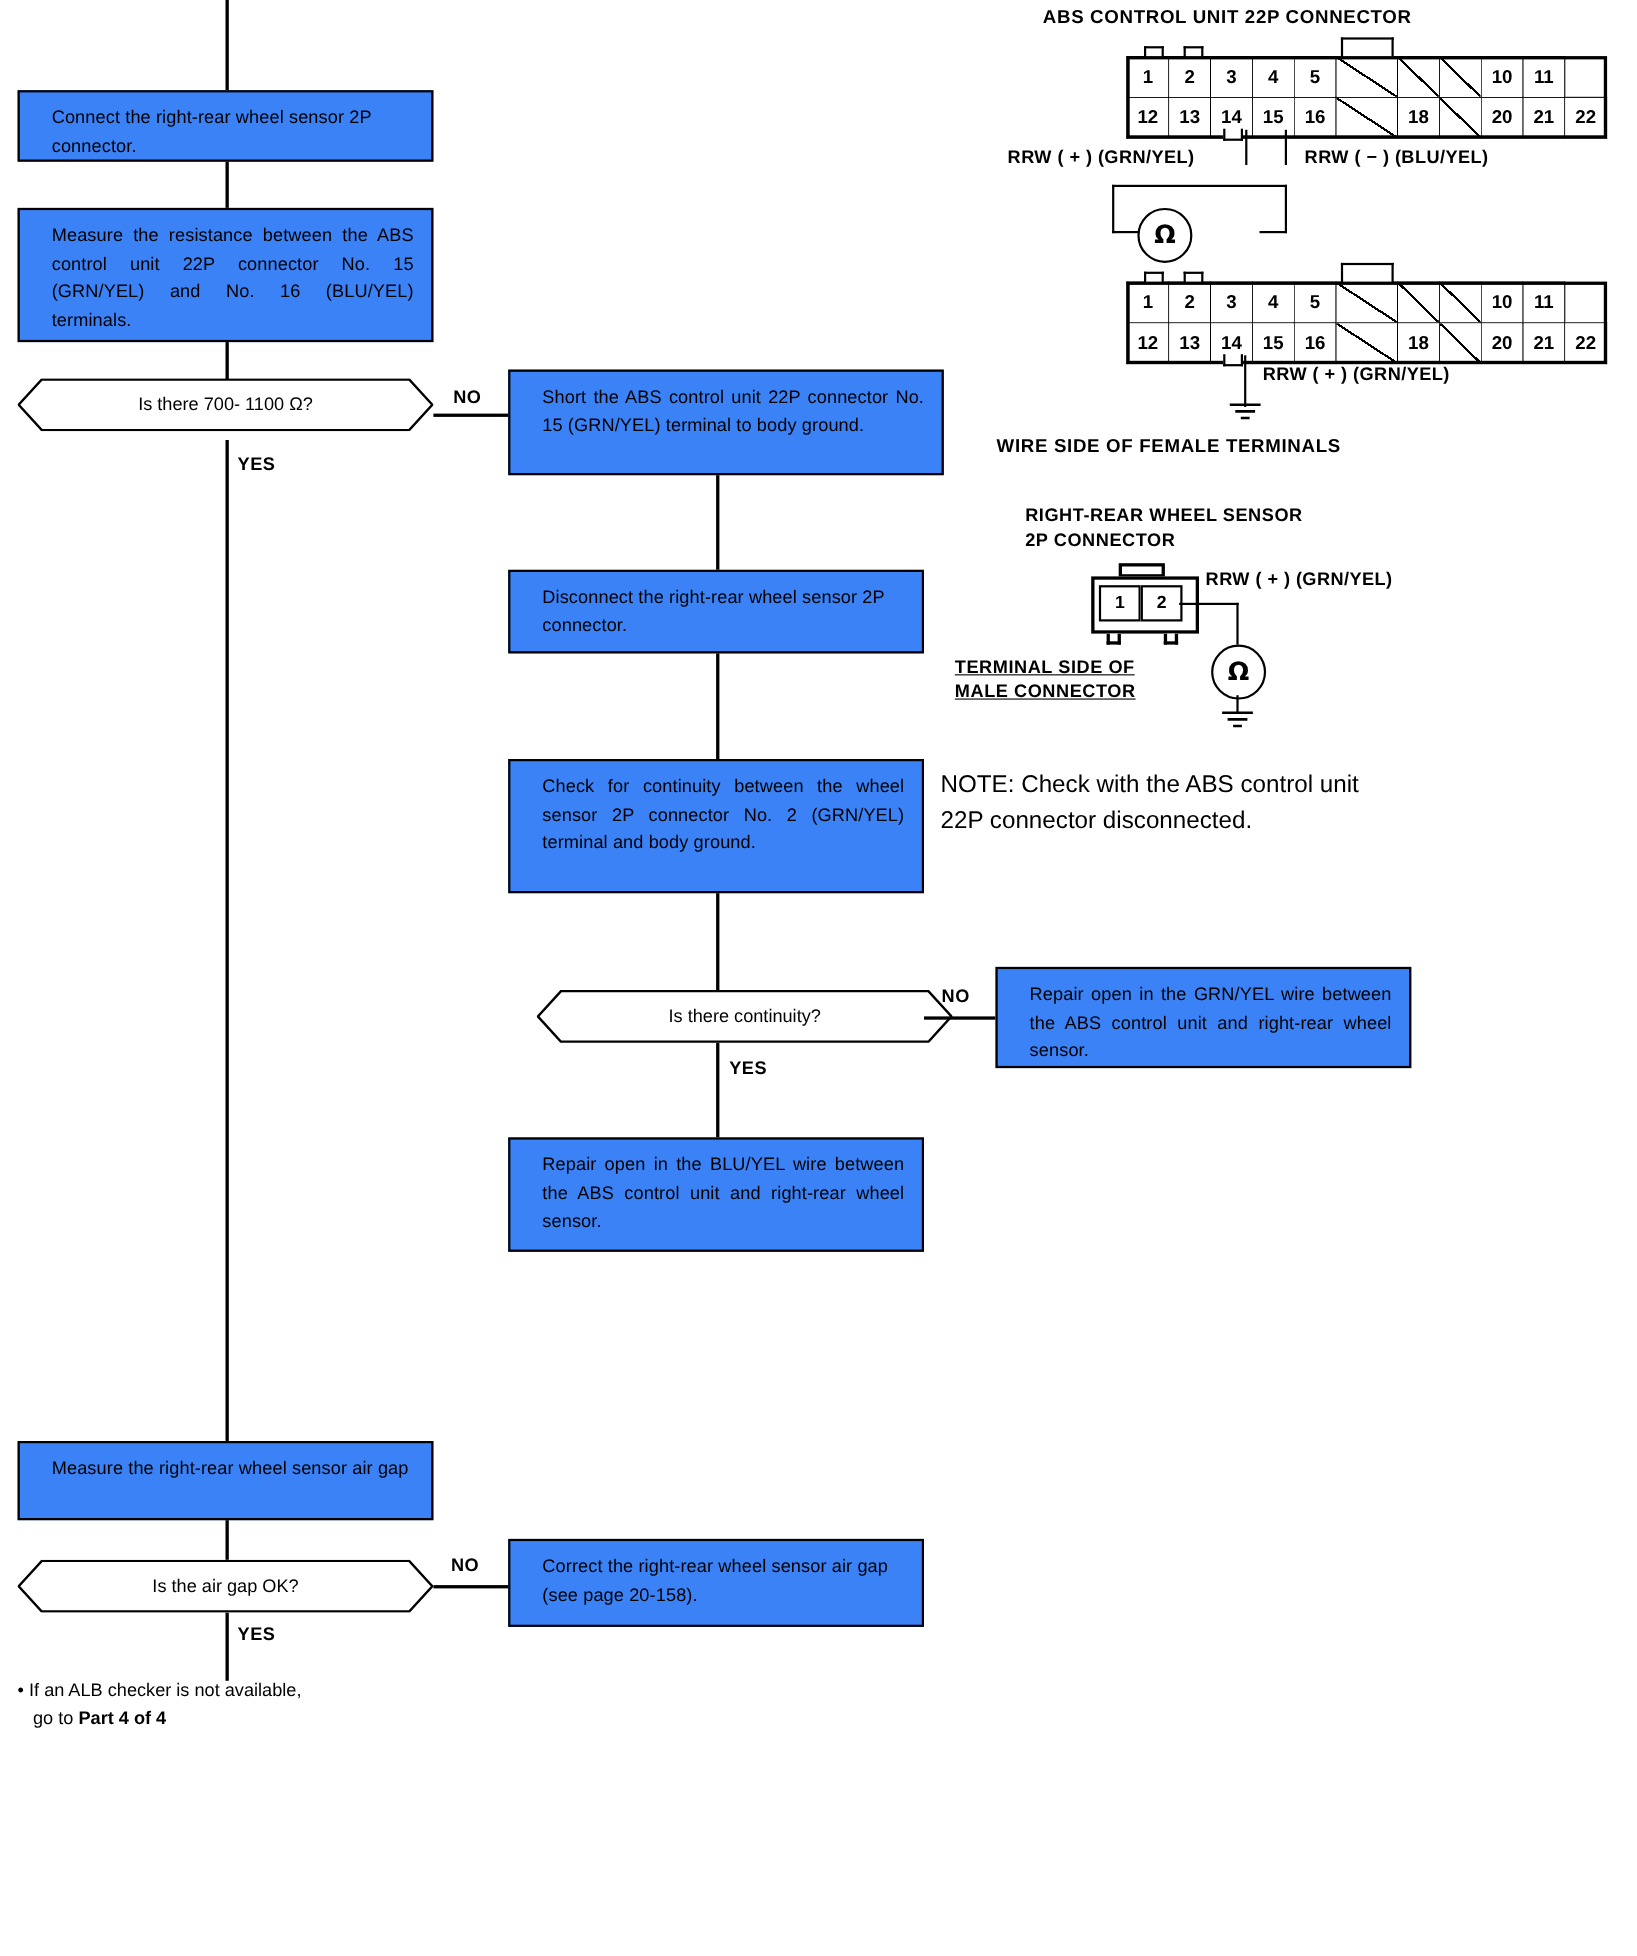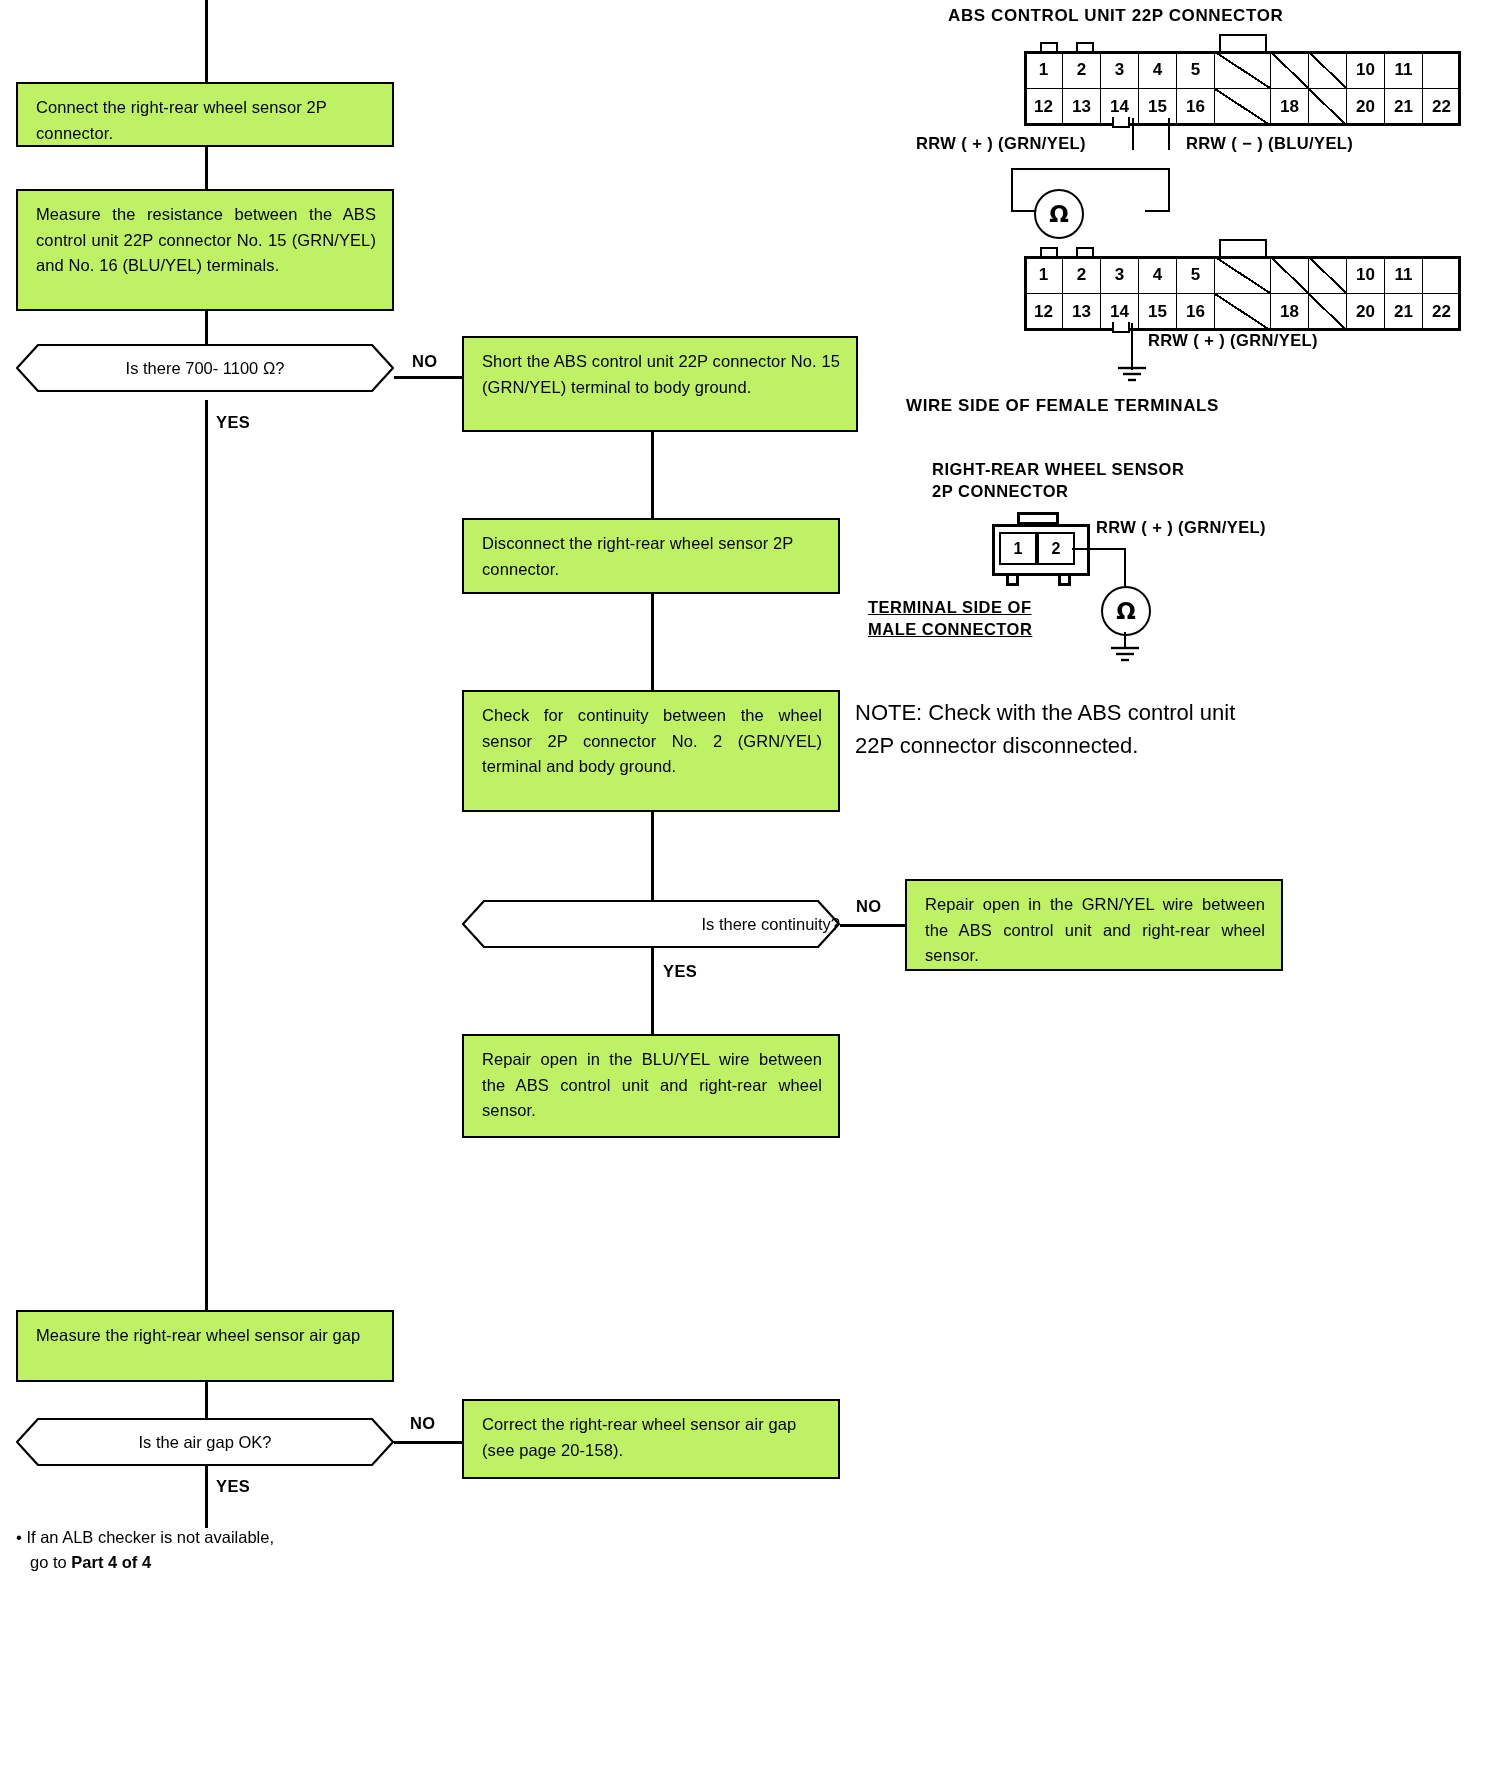--- a/index.html
+++ b/index.html
@@ -8,25 +8,25 @@
     font-family:"Liberation Sans", sans-serif;
     color:#000;
     -webkit-font-smoothing:none;
   }
   .abs{position:absolute;}
 
   
   .pbox{
     position:absolute;
     border:2.5px solid #000;
-    background:#bef264;
+    background:#3b82f6;
     box-sizing:border-box;
     font-size:16.5px;
     line-height:1.55;
-    padding:11px 16px 11px 18px;
+    padding:11px 16px 11px 29px;
     letter-spacing:.1px;
   }
   .pbox.just{text-align:justify;}
 
   
   .dec{
     position:absolute;
     box-sizing:border-box;
     display:flex;align-items:center;justify-content:center;
     font-size:16.5px;
@@ -122,21 +122,21 @@
 <div class="vline" style="left:651px;top:432px;height:86px;"></div>
 
 <div class="pbox" style="left:462px;top:518px;width:378px;height:76px;">Disconnect the right-rear wheel sensor 2P connector.</div>
 
 <div class="vline" style="left:651px;top:594px;height:96px;"></div>
 
 <div class="pbox just" style="left:462px;top:690px;width:378px;height:122px;">Check for continuity between the wheel sensor 2P connector No. 2 (GRN/YEL) terminal and body ground.</div>
 
 <div class="vline" style="left:651px;top:812px;height:88px;"></div>
 
-<div class="dec" style="left:462px;top:900px;width:378px;height:48px;justify-content:flex-end;">
+<div class="dec" style="left:488px;top:900px;width:378px;height:48px;">
   <svg class="hexbg" viewBox="0 0 378 48" preserveAspectRatio="none">
     <polygon points="22,1 356,1 377,24 356,47 22,47 1,24" fill="#fff" stroke="#000" stroke-width="2.2"></polygon>
   </svg>
   <span class="txt">Is there continuity?</span>
 </div>
 
 <div class="lbl" style="left:856px;top:897px;">NO</div>
 <div class="hline" style="left:840px;top:924px;width:65px;"></div>
 
 <div class="pbox just" style="left:905px;top:879px;width:378px;height:92px;">Repair open in the GRN/YEL wire between the ABS control unit and right-rear wheel sensor.</div>

